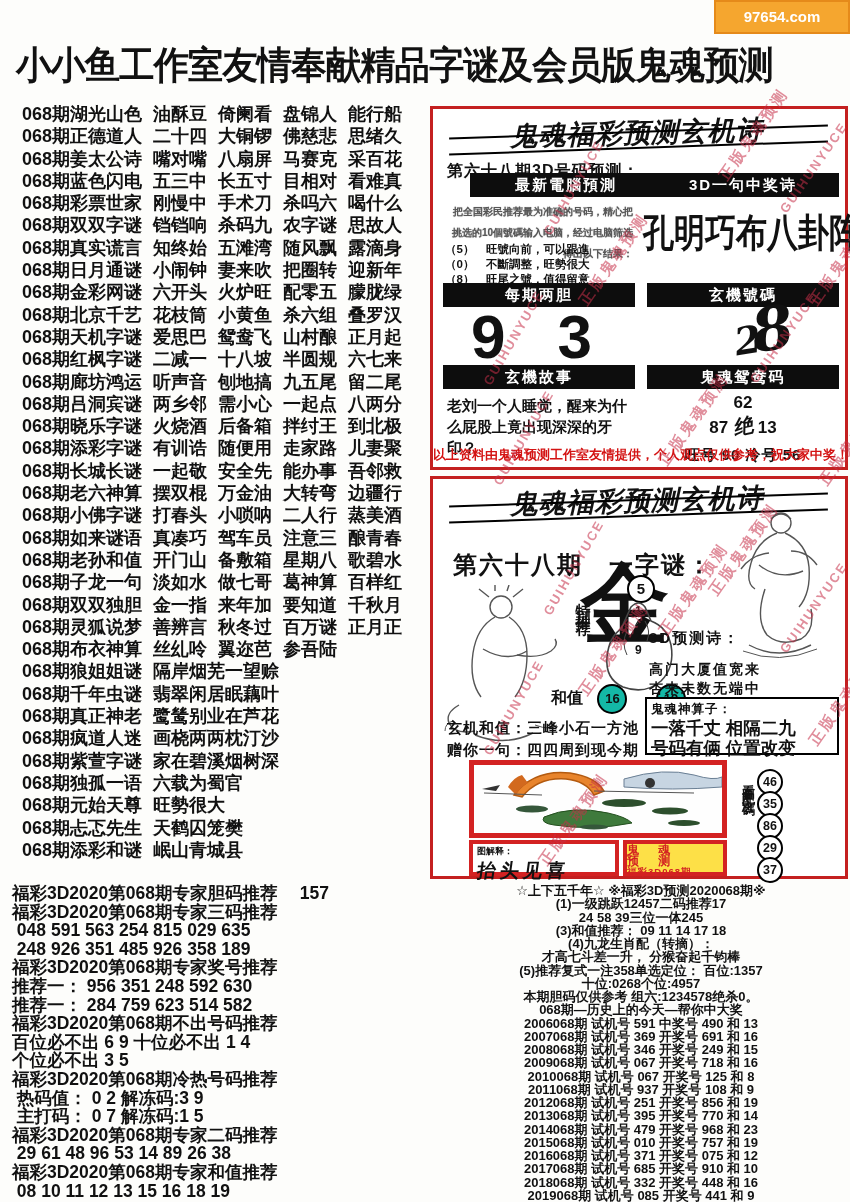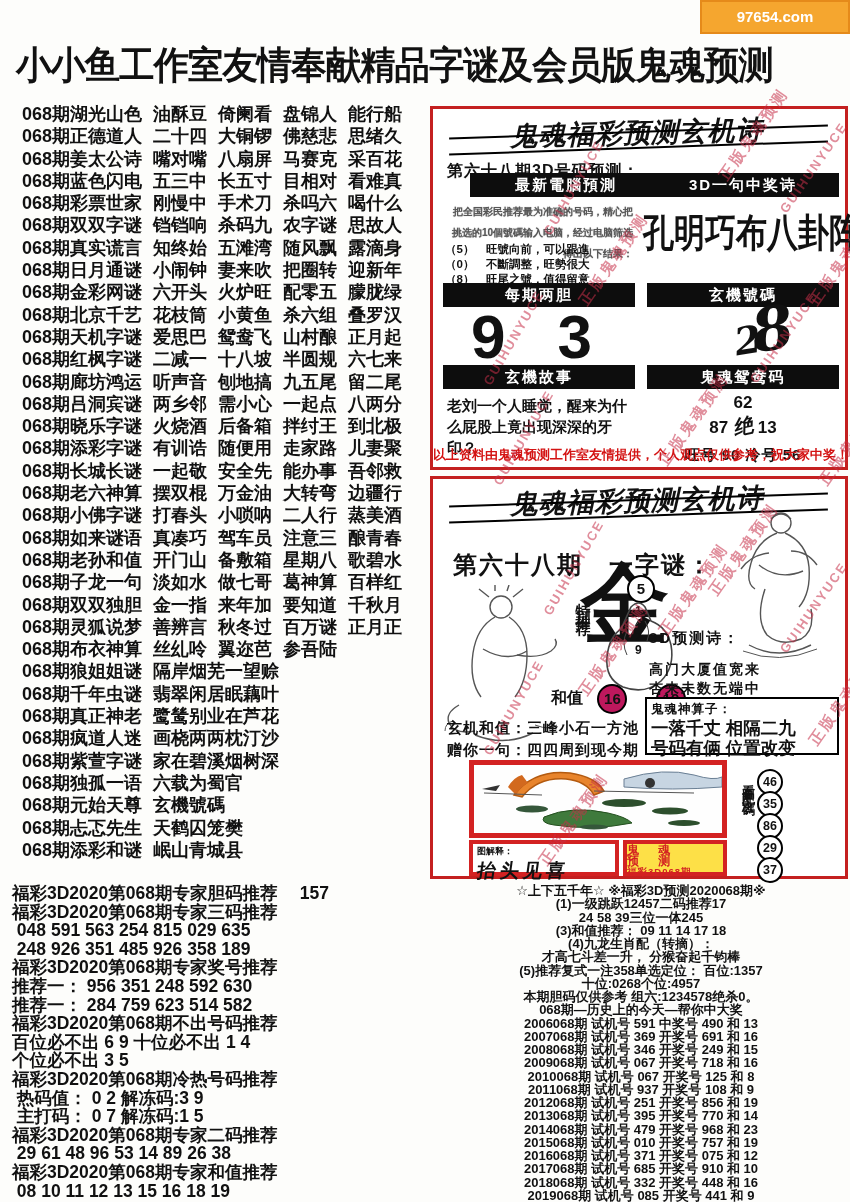--- a/index.html
+++ b/index.html
@@ -3,21 +3,21 @@
 <meta charset="utf-8">
 <style>
   html,body{margin:0;padding:0;}
   body{
     width:850px;height:1202px;position:relative;background:#fdfdfb;
     font-family:"Liberation Sans","DejaVu Sans",sans-serif;color:#111;
     overflow:hidden;
   }
   
   .badge{
-    position:absolute;right:0;top:0;width:150px;height:34px;
+    position:absolute;right:0;top:0;width:136px;height:34px;
     background:#f5a62f;border:2px solid #e58a1a;box-sizing:border-box;
     color:#fff;font-weight:bold;font-size:15px;line-height:30px;text-align:center;
   }
   
   .main-title{
     position:absolute;left:16px;top:40px;font-size:38px;font-weight:900;
     letter-spacing:-1px;white-space:nowrap;transform:scaleX(.93);transform-origin:left center;
   }
   
   .riddle-col{position:absolute;left:22px;top:103px;width:412px;}
@@ -85,21 +85,21 @@
   .hand-five{
     position:absolute;left:26px;top:0;width:24px;height:24px;border:2px solid #000;border-radius:50%;
     text-align:center;line-height:24px;font-size:15px;font-weight:bold;background:#fff;
   }
   .hand-digits{
     position:absolute;left:34px;top:30px;font-size:12px;font-weight:bold;line-height:13px;text-align:center;
   }
   .hezhi{position:absolute;left:118px;top:205px;font-weight:bold;font-size:16px;white-space:nowrap;}
   .hz-circle{
     display:inline-block;width:26px;height:26px;border:2px solid #000;border-radius:50%;
-    text-align:center;line-height:26px;font-size:15px;margin-left:10px;vertical-align:middle;background:#be185d;
+    text-align:center;line-height:26px;font-size:13px;margin-left:10px;vertical-align:middle;background:#14b8a6;
   }
   .poem2{position:absolute;left:216px;top:150px;width:196px;}
   .poem2-title{font-size:15px;font-weight:900;letter-spacing:2px;margin-bottom:12px;}
   .poem2 .poem-line{font-size:14px;font-weight:bold;line-height:18.5px;letter-spacing:2px;white-space:nowrap;}
   .shensuan{
     position:absolute;left:212px;top:218px;width:194px;height:58px;border:2px solid #000;
     box-sizing:border-box;padding:2px 4px;background:#fff;
   }
   .shensuan-title{font-size:12.5px;font-weight:900;letter-spacing:1px;}
   .shensuan-line{font-size:17.5px;font-weight:900;line-height:20px;white-space:nowrap;}
@@ -177,21 +177,21 @@
     <div class="riddle-line">068期子龙一句 淡如水 做七哥 葛神算 百样红</div>
     <div class="riddle-line">068期双双独胆 金一指 来年加 要知道 千秋月</div>
     <div class="riddle-line">068期灵狐说梦 善辨言 秋冬过 百万谜 正月正</div>
     <div class="riddle-line">068期布衣神算 丝乣呤 翼迩芭 参吾陆</div>
     <div class="riddle-line">068期狼姐姐谜 隔岸烟芜一望赊</div>
     <div class="riddle-line">068期千年虫谜 翡翠闲居眠藕叶</div>
     <div class="riddle-line">068期真正神老 鹭鸶别业在芦花</div>
     <div class="riddle-line">068期疯道人迷 画桡两两枕汀沙</div>
     <div class="riddle-line">068期紫萱字谜 家在碧溪烟树深</div>
     <div class="riddle-line">068期独孤一语 六载为蜀官</div>
-    <div class="riddle-line">068期元始天尊 玄機號碼</div>
+    <div class="riddle-line">068期元始天尊 旺勢很大</div>
     <div class="riddle-line">068期忐忑先生 天鹤囚笼樊</div>
     <div class="riddle-line">068期添彩和谜 岷山青城县</div>
   </div>
 
 <div class="rbox" id="box1">
   <div class="box-header">
     <span>鬼魂福彩预测玄机诗</span>
   </div>
   <div class="box-header" style="top:0;transform:none;">
     <span class="strike" style="top:22px;transform:rotate(-2deg);"></span>

